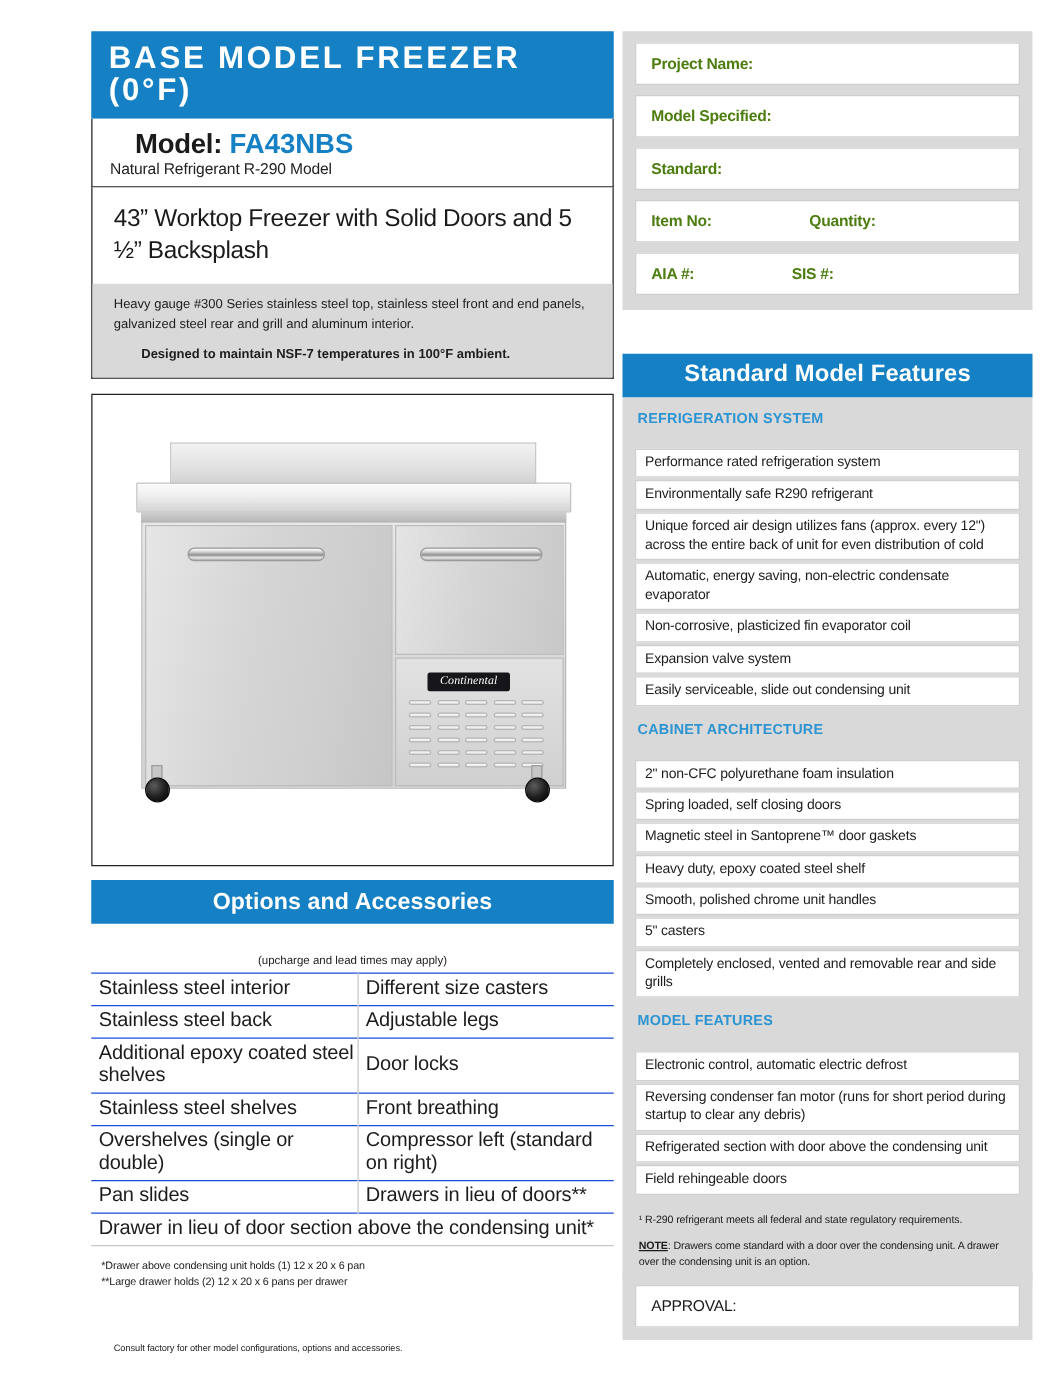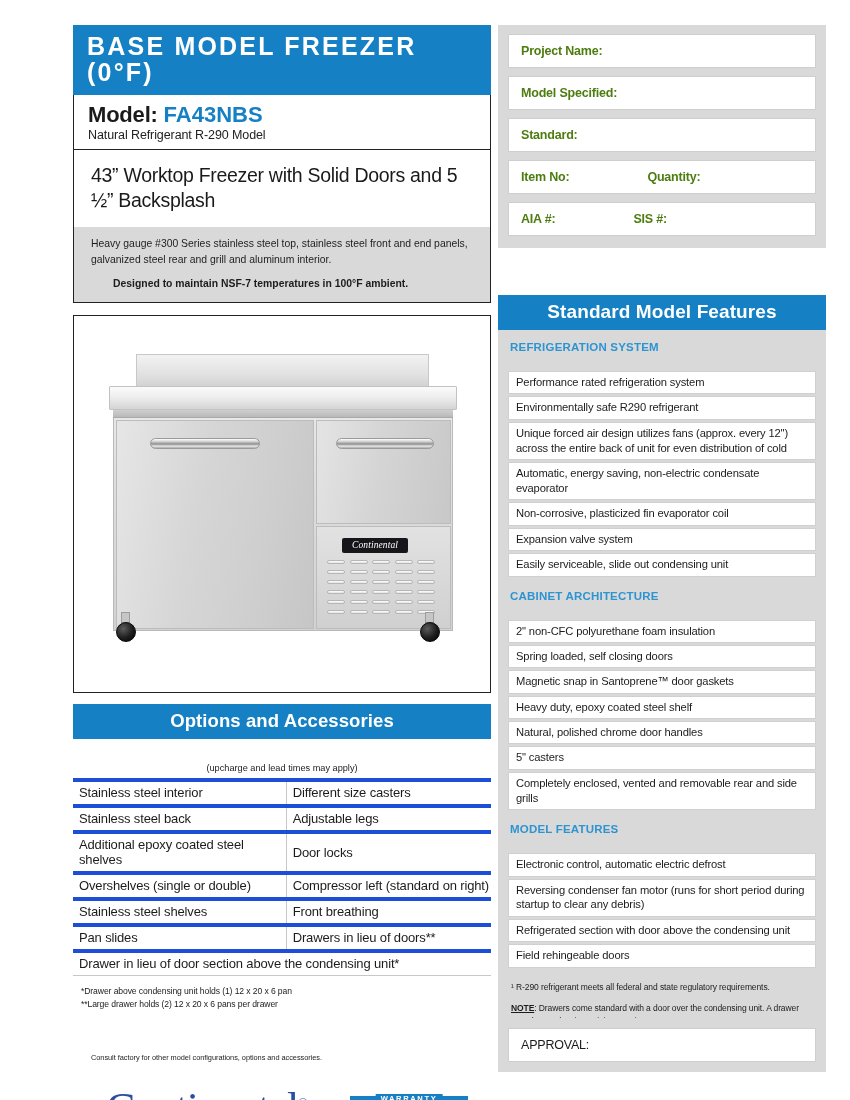--- a/index.html
+++ b/index.html
@@ -18,21 +18,21 @@
     background: #1580c4; color: #fff;
     font-size: 25px; font-weight: bold; letter-spacing: 2.2px;
     padding: 8px 0 9px 14px; line-height: 1.05;
     font-family: "Liberation Sans", sans-serif;
   }
 
   .model-box {
     border: 1.5px solid #222; border-top: none;
     padding: 7px 14px 7px 14px; background: #fff;
   }
-  .model-line { font-size: 22px; font-weight: bold; color: #1a1a1a; line-height: 1.15; letter-spacing: -0.2px;}
+  .model-line { font-size: 22px; font-weight: bold; color: #1a1a1a; line-height: 1.15; letter-spacing: -0.2px; margin-left: 20px;}
   .model-line .mnum { color: #1580c4; letter-spacing: 0px; }
   .model-sub { font-size: 12.5px; color: #222; margin-top: 1px; letter-spacing: -0.1px;}
 
   .desc-box { border: 1.5px solid #222; border-top: none; background:#fff; }
   .desc-title {
     font-size: 19.5px; color: #1a1a1a; line-height: 1.3;
     padding: 13px 16px 14px 17px; letter-spacing: -0.3px;
   }
   .desc-gray {
     background: #d9d9d9; padding: 9px 16px 11px 17px;
@@ -112,22 +112,22 @@
   }
 
   
   .opt-bar {
     margin-top: 11px; background:#1580c4; color:#fff; text-align:center;
     font-size:18.5px; font-weight:bold; padding:6px 0 7px; letter-spacing:0.1px;
   }
   .opt-note { text-align:center; font-size:9.2px; color:#222; padding:6px 0 5px;margin-top:18px; }
   .opt-table { width:100%; border-collapse:collapse; }
   .opt-table td {
-    font-size:13px; color:#1c1c1c; padding:3.5px 0 3.5px 6px;
-    border-top:4px solid #1d4ed8; vertical-align:middle; letter-spacing:-0.15px;
+    font-size:16px; color:#1c1c1c; padding:3.5px 0 3.5px 6px;
+    border-top:1px solid #1d4ed8; vertical-align:middle; letter-spacing:-0.15px;
   }
   .opt-table td.c1 { width:51%; border-right:1px solid #c7c7c7; }
   .opt-table tr:last-child td { border-bottom:1px solid #c7c7c7; }
   .opt-foot { font-size:8.6px; color:#1c1c1c; line-height:1.5; padding:9px 0 0 8px; letter-spacing:-0.1px;}
   .consult { font-size:7.4px; color:#1c1c1c; padding:42px 0 0 18px; letter-spacing:-0.05px;}
 
   
   .logo-row { display:flex; align-items:flex-end; gap:16px; padding:26px 0 0 10px;justify-content:center; }
   .logo-wrap { position:relative; width:228px; }
   .logo-word {
@@ -285,26 +285,26 @@
           </tr>
           <tr>
             <td class="c1">Stainless steel back</td>
             <td>Adjustable legs</td>
           </tr>
           <tr>
             <td class="c1">Additional epoxy coated steel shelves</td>
             <td>Door locks</td>
           </tr>
           <tr>
+            <td class="c1">Stainless steel shelves</td>
+            <td>Front breathing</td>
+          </tr>
+          <tr>
             <td class="c1">Overshelves (single or double)</td>
             <td>Compressor left (standard on right)</td>
-          </tr>
-          <tr>
-            <td class="c1">Stainless steel shelves</td>
-            <td>Front breathing</td>
           </tr>
           <tr>
             <td class="c1">Pan slides</td>
             <td>Drawers in lieu of doors**</td>
           </tr>
           <tr>
             <td colspan="2">Drawer in lieu of door section above the condensing unit*</td>
           </tr>
         </tbody>
     </table>
@@ -365,38 +365,38 @@
           <span class="fld-label">Item No:</span>
           <span class="fld-label second">Quantity:</span>
         </div>
         <div class="fld">
           <span class="fld-label">AIA #:</span>
           <span class="fld-label second">SIS #:</span>
         </div>
       </div>
   </div>
 
-  <div style="position:absolute; left:498px; top:295px; width:328px;">
+  <div style="position:absolute; left:498px; top:283px; width:328px;">
     <div class="feat-bar">Standard Model Features</div>
     <div class="right-gray">
       <div id="sections">
           <div class="sec-title">REFRIGERATION SYSTEM</div>
           <div class="frow">Performance rated refrigeration system</div>
           <div class="frow">Environmentally safe R290 refrigerant</div>
           <div class="frow">Unique forced air design utilizes fans (approx. every 12") across the entire back of unit for even distribution of cold</div>
           <div class="frow">Automatic, energy saving, non-electric condensate evaporator</div>
           <div class="frow">Non-corrosive, plasticized fin evaporator coil</div>
           <div class="frow">Expansion valve system</div>
           <div class="frow">Easily serviceable, slide out condensing unit</div>
           <div class="sec-title sp">CABINET ARCHITECTURE</div>
           <div class="frow">2" non-CFC polyurethane foam insulation</div>
           <div class="frow">Spring loaded, self closing doors</div>
-          <div class="frow">Magnetic snap in Santoprene™ door gaskets</div>
+          <div class="frow">Magnetic steel in Santoprene™ door gaskets</div>
           <div class="frow">Heavy duty, epoxy coated steel shelf</div>
-          <div class="frow">Natural, polished chrome door handles</div>
+          <div class="frow">Smooth, polished chrome unit handles</div>
           <div class="frow">5" casters</div>
           <div class="frow">Completely enclosed, vented and removable rear and side grills</div>
           <div class="sec-title sp">MODEL FEATURES</div>
           <div class="frow">Electronic control, automatic electric defrost</div>
           <div class="frow">Reversing condenser fan motor (runs for short period during startup to clear any debris)</div>
           <div class="frow">Refrigerated section with door above the condensing unit</div>
           <div class="frow">Field rehingeable doors</div>
         </div>
       <div class="note-sup">¹ R-290 refrigerant meets all federal and state regulatory requirements.</div>
       <div class="note-b"><u>NOTE</u><span>: Drawers come standard with a door over the condensing unit. A drawer over the condensing unit is an option.</span></div>

